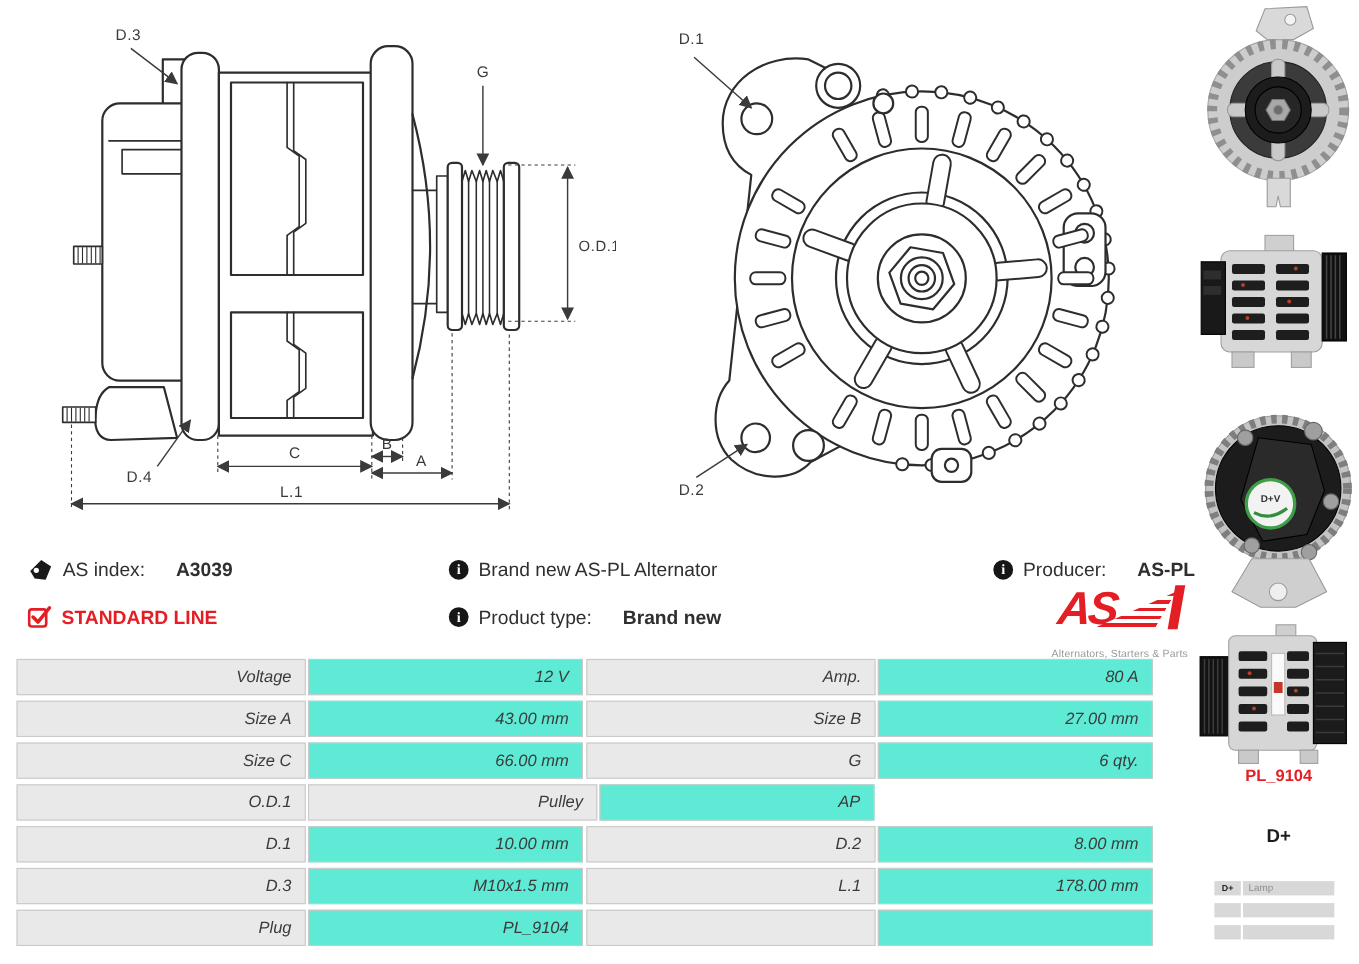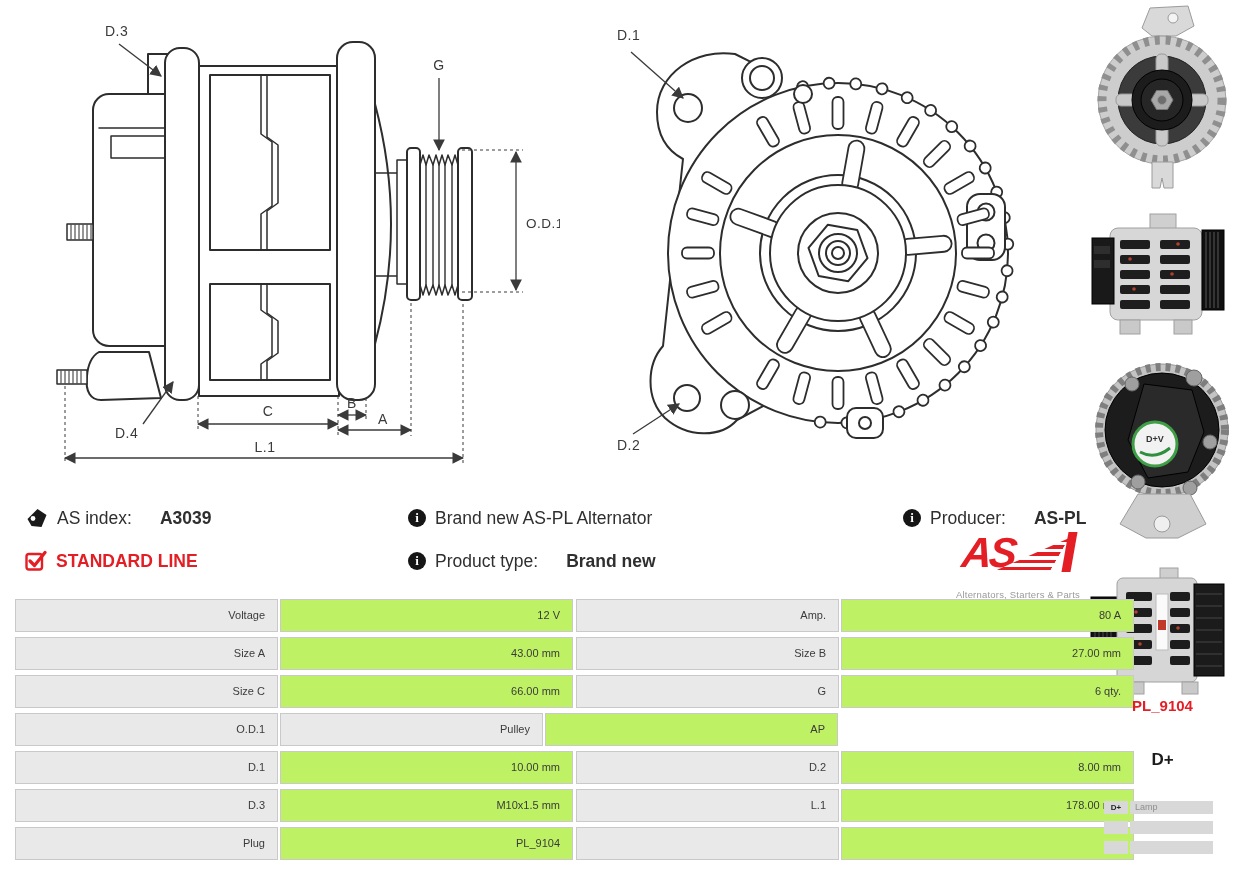--- a/index.html
+++ b/index.html
@@ -25,23 +25,23 @@
   .as-logo-text { font-style:italic; font-weight:bold; font-size:42px; line-height:38px; color:var(--red); letter-spacing:-3px; transform:skewX(-6deg); }
   .as-stripes { width:54px; height:32px; margin-left:-8px; margin-bottom:2px;
     background:repeating-linear-gradient(#e31e24 0 3.5px, #ffffff 3.5px 7.2px);
     clip-path:polygon(100% 0, 100% 100%, 0 100%); transform:skewX(-30deg); }
   .as-bar { width:9px; height:40px; background:var(--red); transform:skewX(-10deg); margin-left:5px; }
   .as-tagline { font-size:9.5px; color:#9a9a9a; margin-top:17px; letter-spacing:.2px; }
 
   
   .spec-table { position:absolute; left:15px; top:599px; }
   .spec-row { display:flex; margin-bottom:5px; }
-  .cell { height:33px; line-height:31px; border:1px solid var(--border); font-size:11px; color:#3b3b3b; text-align:right; padding-right:12px; white-space:nowrap; overflow:hidden; }
+  .cell { height:33px; line-height:31px; border:1px solid var(--border); font-size:15px; color:#3b3b3b; text-align:right; padding-right:12px; white-space:nowrap; overflow:hidden;font-style:italic; }
   .cell.lab { background:var(--cellbg); width:263px; margin-right:2px; }
-  .cell.val { background:#bef264; width:293px; }
+  .cell.val { background:#5eead4; width:250px; }
   .cell.gap { margin-right:3px; }
 
   
   .photo { position:absolute; }
   .plug-code { position:absolute; left:1090px; top:697px; width:145px; text-align:center; color:var(--red); font-weight:bold; font-size:15px; }
   .terminal { position:absolute; left:1090px; top:750px; width:145px; text-align:center; color:#1c1c1c; font-weight:bold; font-size:17px; }
   .mini-table { position:absolute; left:1104px; top:801px; }
   .mini-row { display:flex; gap:2px; margin-bottom:7px; }
   .mini-c1 { width:24px; height:13px; background:var(--minibg); font-size:8px; font-weight:bold; color:#222; text-align:center; line-height:13px; }
   .mini-c2 { width:83px; height:13px; background:var(--minibg); font-size:9px; color:#8f8f8f; line-height:13px; padding-left:5px; }
@@ -314,21 +314,21 @@
             <line x1="120" y1="32" x2="120" y2="108"></line>
           <line x1="124" y1="32" x2="124" y2="108"></line>
             <line x1="128" y1="32" x2="128" y2="108"></line>
         </g>
         <rect x="30" y="120" width="20" height="14" fill="#c9c9c9"></rect>
         <rect x="84" y="120" width="18" height="14" fill="#c9c9c9"></rect>
       </g>
     </svg>
   </div>
 
-  <div class="photo" style="left:1092px; top:332px; width:140px; height:212px;">
+  <div class="photo" style="left:1092px; top:346px; width:140px; height:212px;">
     <svg width="140" height="212" viewBox="0 0 140 212">
       <g stroke="#9a9a9a" stroke-width="1">
         <circle cx="70" cy="98" r="66" fill="#c4c4c4"></circle>
         <circle cx="70" cy="98" r="63" fill="none" stroke="#7e7e7e" stroke-width="8" stroke-dasharray="5 5"></circle>
         <circle cx="70" cy="98" r="57" fill="#1c1c1c" stroke="#000"></circle>
         <polygon points="52,52 100,58 112,100 96,140 56,146 36,108" fill="#2a2a2a" stroke="#000"></polygon>
         <g fill="#9f9f9f" stroke="#666">
           <circle cx="40" cy="52" r="7"></circle>
             <circle cx="102" cy="46" r="8"></circle>
           <circle cx="118" cy="110" r="7"></circle>

